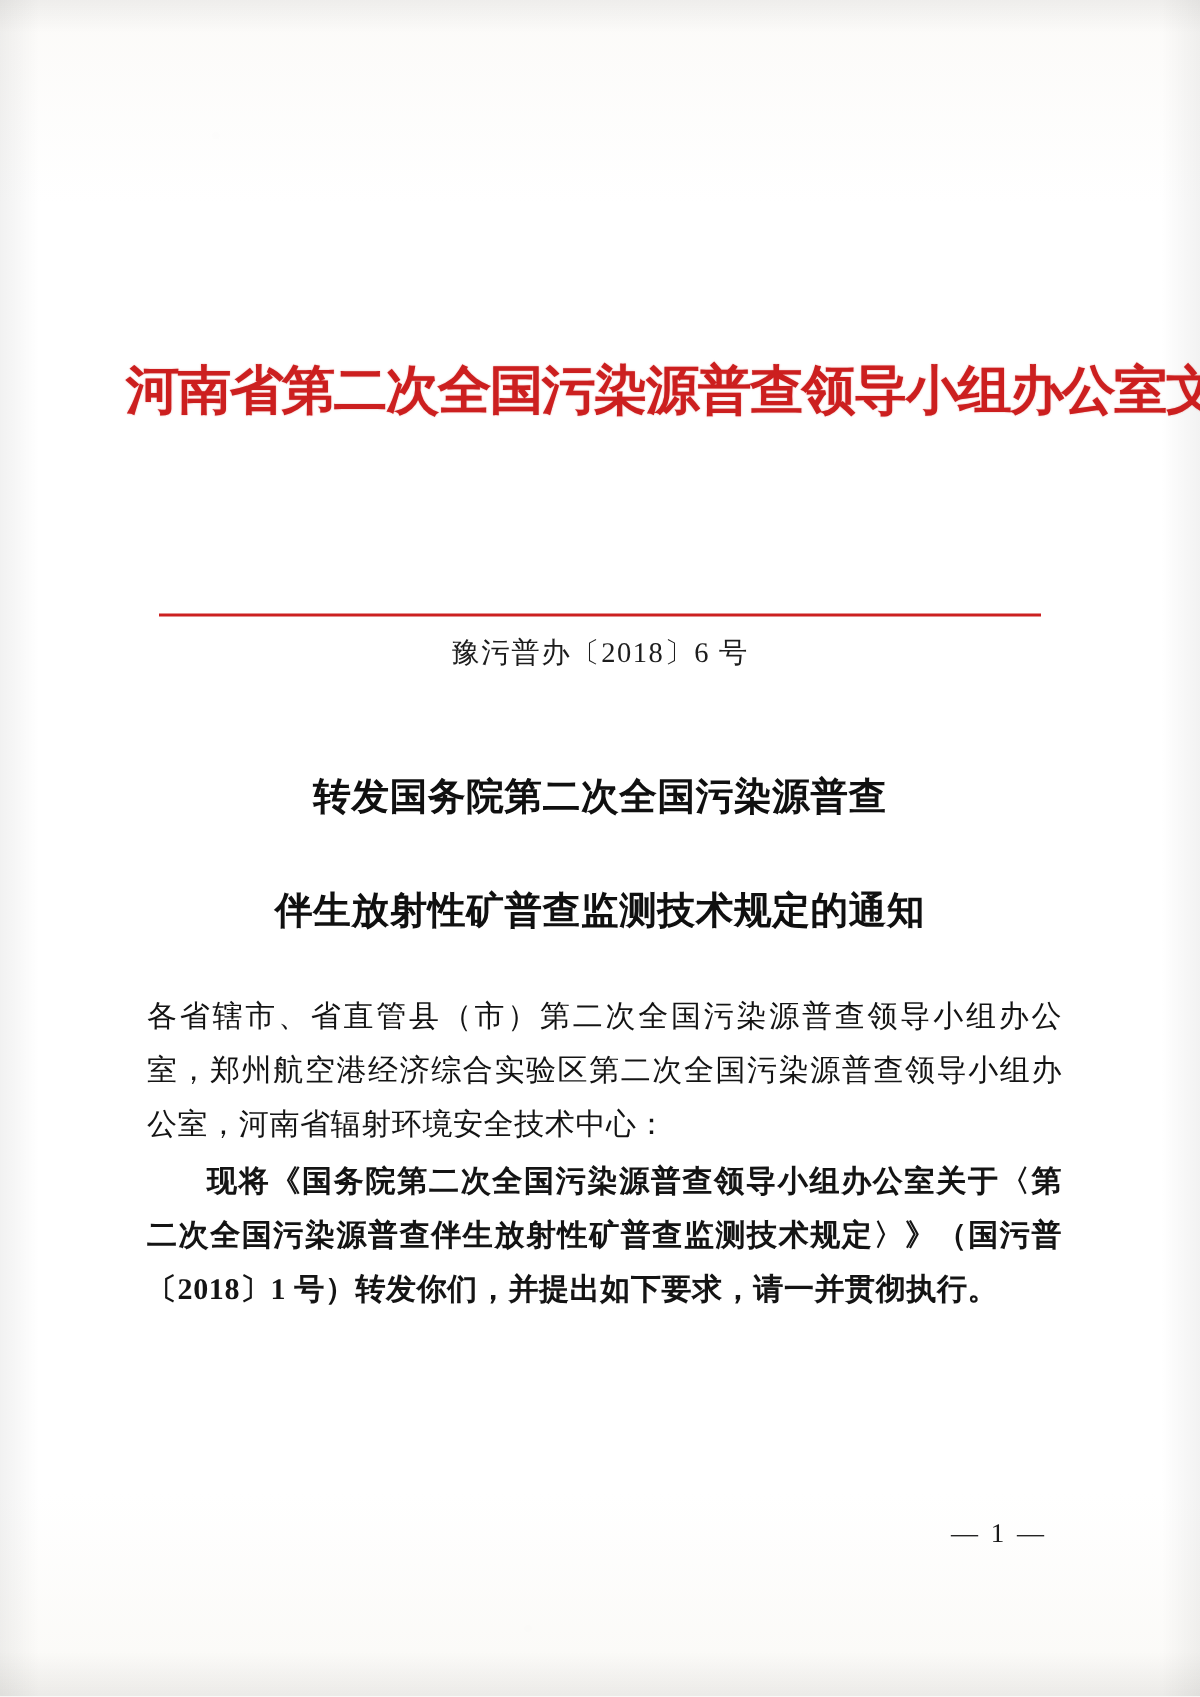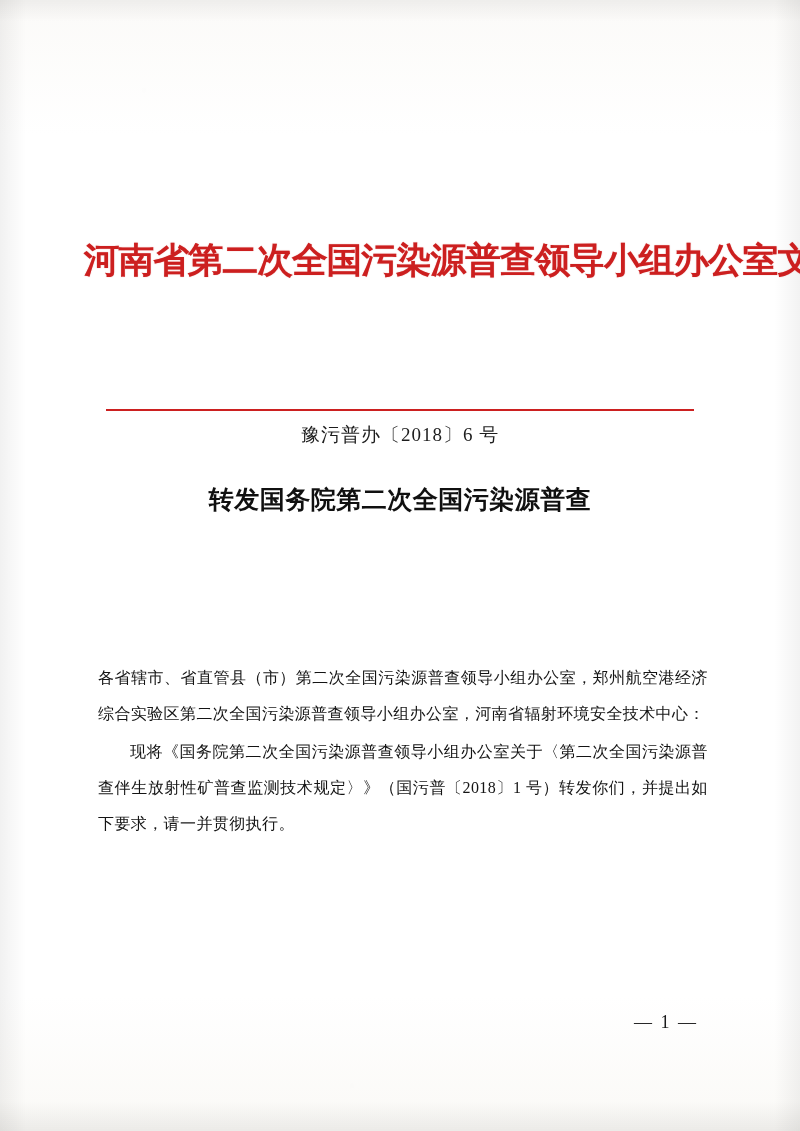--- a/index.html
+++ b/index.html
@@ -99,37 +99,37 @@
     top: 478px;
     left: 10px;
     right: 10px;
     text-align: center;
     font-size: 25px;
     font-weight: bold;
     line-height: 44px;
     letter-spacing: 0.5px;
     color: #101010;
   }
-  .title div { white-space: nowrap; }
+  .title div { white-space: nowrap; margin-top: 32px; }
 
   .body-text {
     position: absolute;
     top: 660px;
     left: 6px;
     right: 0px;
-    font-size: 16px;
+    font-size: 20px;
     line-height: 36px;
     letter-spacing: 0.4px;
     text-align: justify;
     color: #141414;
   }
   .para {
     margin: 0 0 2px 0;
   }
-  .indent { text-indent: 2em; }
+  .indent { text-indent: 2em; font-weight: bold; }
   .gap { height: 14px; }
 
   .pagenum {
     position: absolute;
     top: 1012px;
     left: 0;
     right: 0;
     text-align: right;
     padding-right: 10px;
     font-size: 18px;
@@ -161,20 +161,21 @@
   <div class="content">
 
     <div class="masthead">河南省第二次全国污染源普查领导小组办公室文件</div>
 
     <div class="docnumber">豫污普办〔2018〕6 号</div>
 
     <div class="redline"></div>
 
     <div class="title">
       <div>转发国务院第二次全国污染源普查</div>
+      <div>伴生放射性矿普查监测技术规定的通知</div>
     </div>
 
     <div class="body-text">
       <p class="para">各省辖市、省直管县（市）第二次全国污染源普查领导小组办公室，郑州航空港经济综合实验区第二次全国污染源普查领导小组办公室，河南省辐射环境安全技术中心：</p>
       <p class="para indent">现将《国务院第二次全国污染源普查领导小组办公室关于〈第二次全国污染源普查伴生放射性矿普查监测技术规定〉》（国污普〔2018〕1 号）转发你们，并提出如下要求，请一并贯彻执行。</p>
       <div class="gap"></div>
     </div>
 
     <div class="pagenum">— 1 —</div>
 

